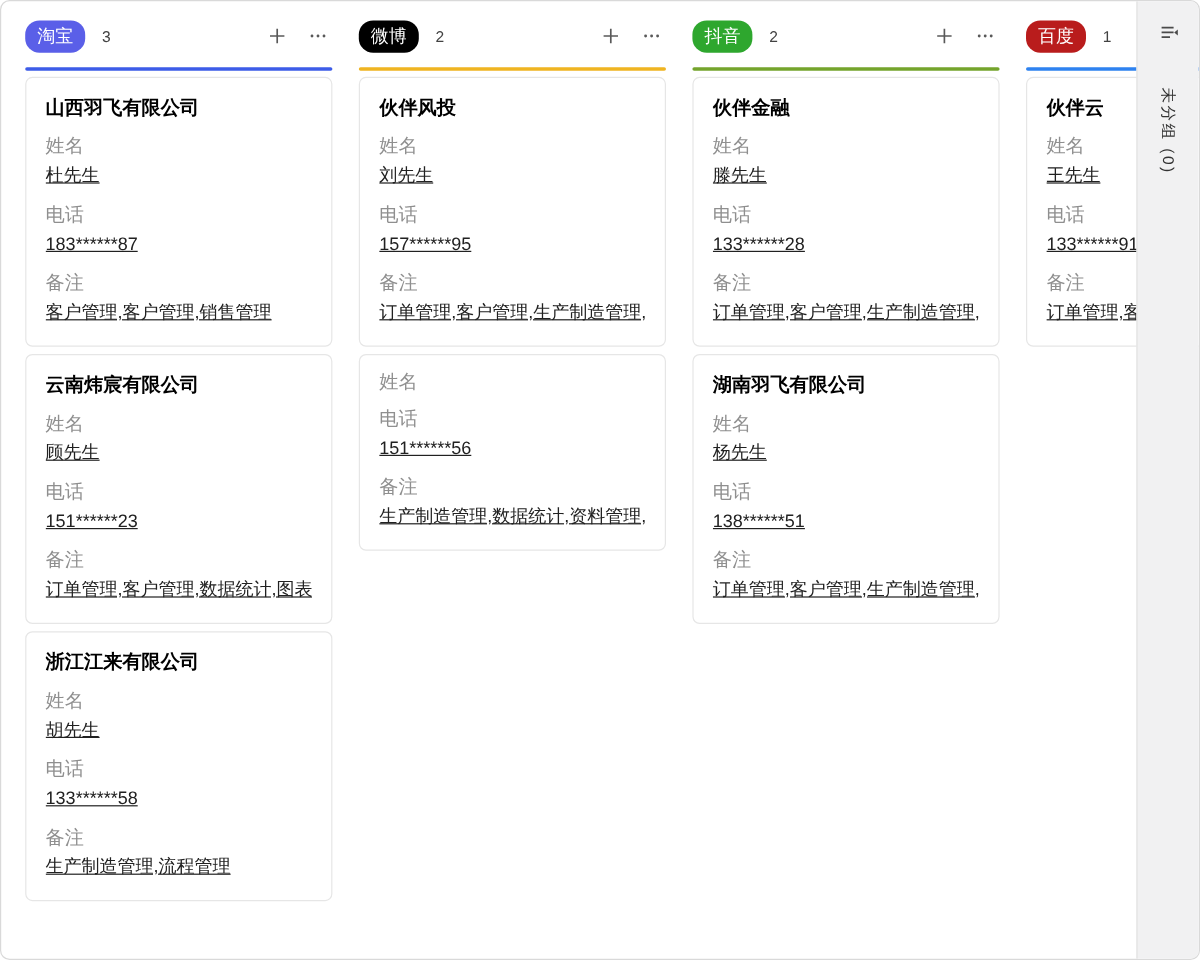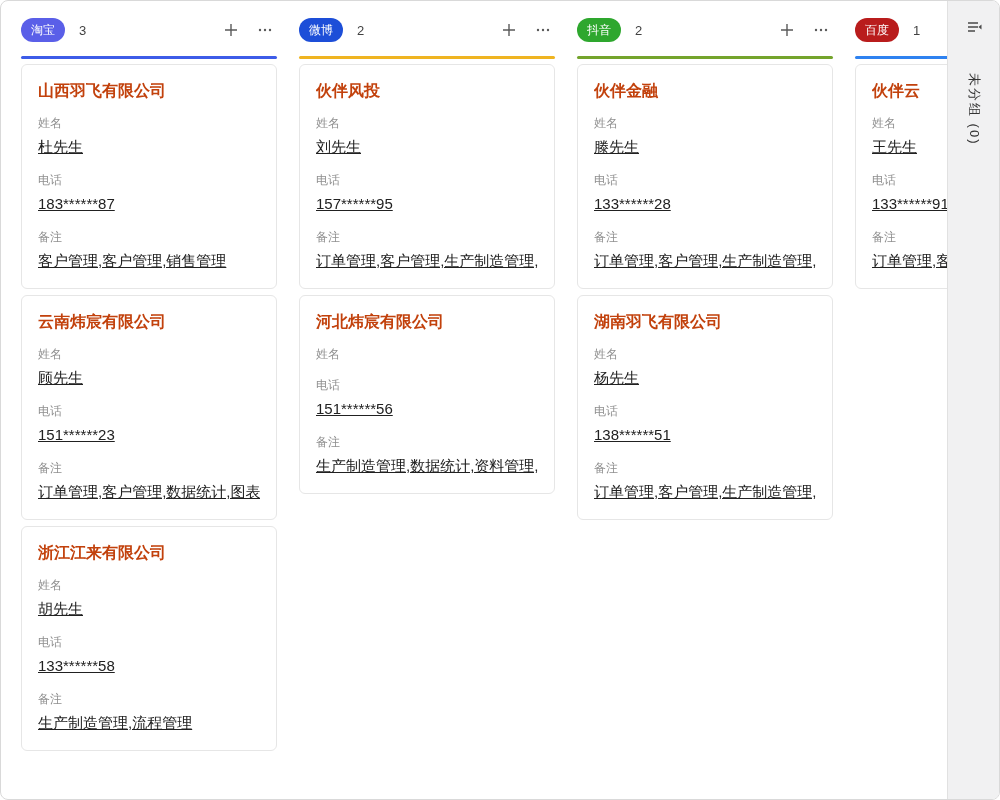--- a/index.html
+++ b/index.html
@@ -24,21 +24,21 @@
   }
 
   .col { width: 256px; flex: 0 0 256px; }
 
   .col-head {
     display: flex; align-items: center;
     height: 26px;
   }
   .badge {
     color: #fff;
-    font-size: 12px;
+    font-size: 15px;
     line-height: 1;
     padding: 6px 10px;
     border-radius: 12px;
     white-space: nowrap;
   }
   .count { margin-left: 14px; font-size: 13px; color: #424242; }
   .spacer { flex: 1; }
   .icon-btn {
     background: none; border: none; cursor: pointer;
     width: 24px; height: 24px;
@@ -54,28 +54,28 @@
 
   .card {
     background: #fff;
     border: 1px solid #e6e6e6;
     border-radius: 6px;
     padding: 15px 16px 16px 16px;
     margin-bottom: 6px;
     cursor: pointer;
   }
   .ttl {
-    font-size: 16px; font-weight: 700; color: #c2410c;
+    font-size: 16px; font-weight: 700; color: #000000;
     line-height: 22px;
     white-space: nowrap; overflow: hidden;
     margin-bottom: 13px;
   }
   .fld { margin-bottom: 15px; }
   .fld:last-child { margin-bottom: 1px; }
-  .lbl { font-size: 12px; color: #8f8f8f; line-height: 16px; margin-bottom: 6px; }
+  .lbl { font-size: 16px; color: #8f8f8f; line-height: 16px; margin-bottom: 6px; }
   .val {
     font-size: 15px; color: #212121; line-height: 20px;
     white-space: nowrap; overflow: hidden; text-decoration: underline;
   }
 
   .side-panel {
     position: absolute; top: 0; right: 0; bottom: 0;
     width: 52px;
     background: #f1f1f2;
     border-left: 1px solid #e1e1e1;
@@ -172,21 +172,21 @@
             <div class="lbl">备注</div>
             <div class="val">生产制造管理,流程管理</div>
           </div>
         </div>
 
       </div>
     </div>
 
     <div class="col">
       <div class="col-head">
-        <span class="badge" style="background: #1d4ed8;">微博</span>
+        <span class="badge" style="background: #000000;">微博</span>
         <span class="count">2</span>
         <span class="spacer"></span>
         <button class="icon-btn">
           <svg width="16" height="16" viewBox="0 0 16 16">
               <path d="M8 2v12M2 8h12" stroke="currentColor" stroke-width="1.4" fill="none"></path>
             </svg>
         </button>
         <button class="icon-btn">
           <svg width="18" height="18" viewBox="0 0 18 18">
               <circle cx="4" cy="9" r="1.2" fill="currentColor"></circle>
@@ -208,21 +208,20 @@
             <div class="lbl">电话</div>
             <div class="val">157******95</div>
           </div>
           <div class="fld">
             <div class="lbl">备注</div>
             <div class="val">订单管理,客户管理,生产制造管理,...</div>
           </div>
         </div>
 
         <div class="card">
-          <div class="ttl">河北炜宸有限公司</div>
           <div class="fld">
             <div class="lbl">姓名</div>
           </div>
           <div class="fld">
             <div class="lbl">电话</div>
             <div class="val">151******56</div>
           </div>
           <div class="fld">
             <div class="lbl">备注</div>
             <div class="val">生产制造管理,数据统计,资料管理,...</div>

